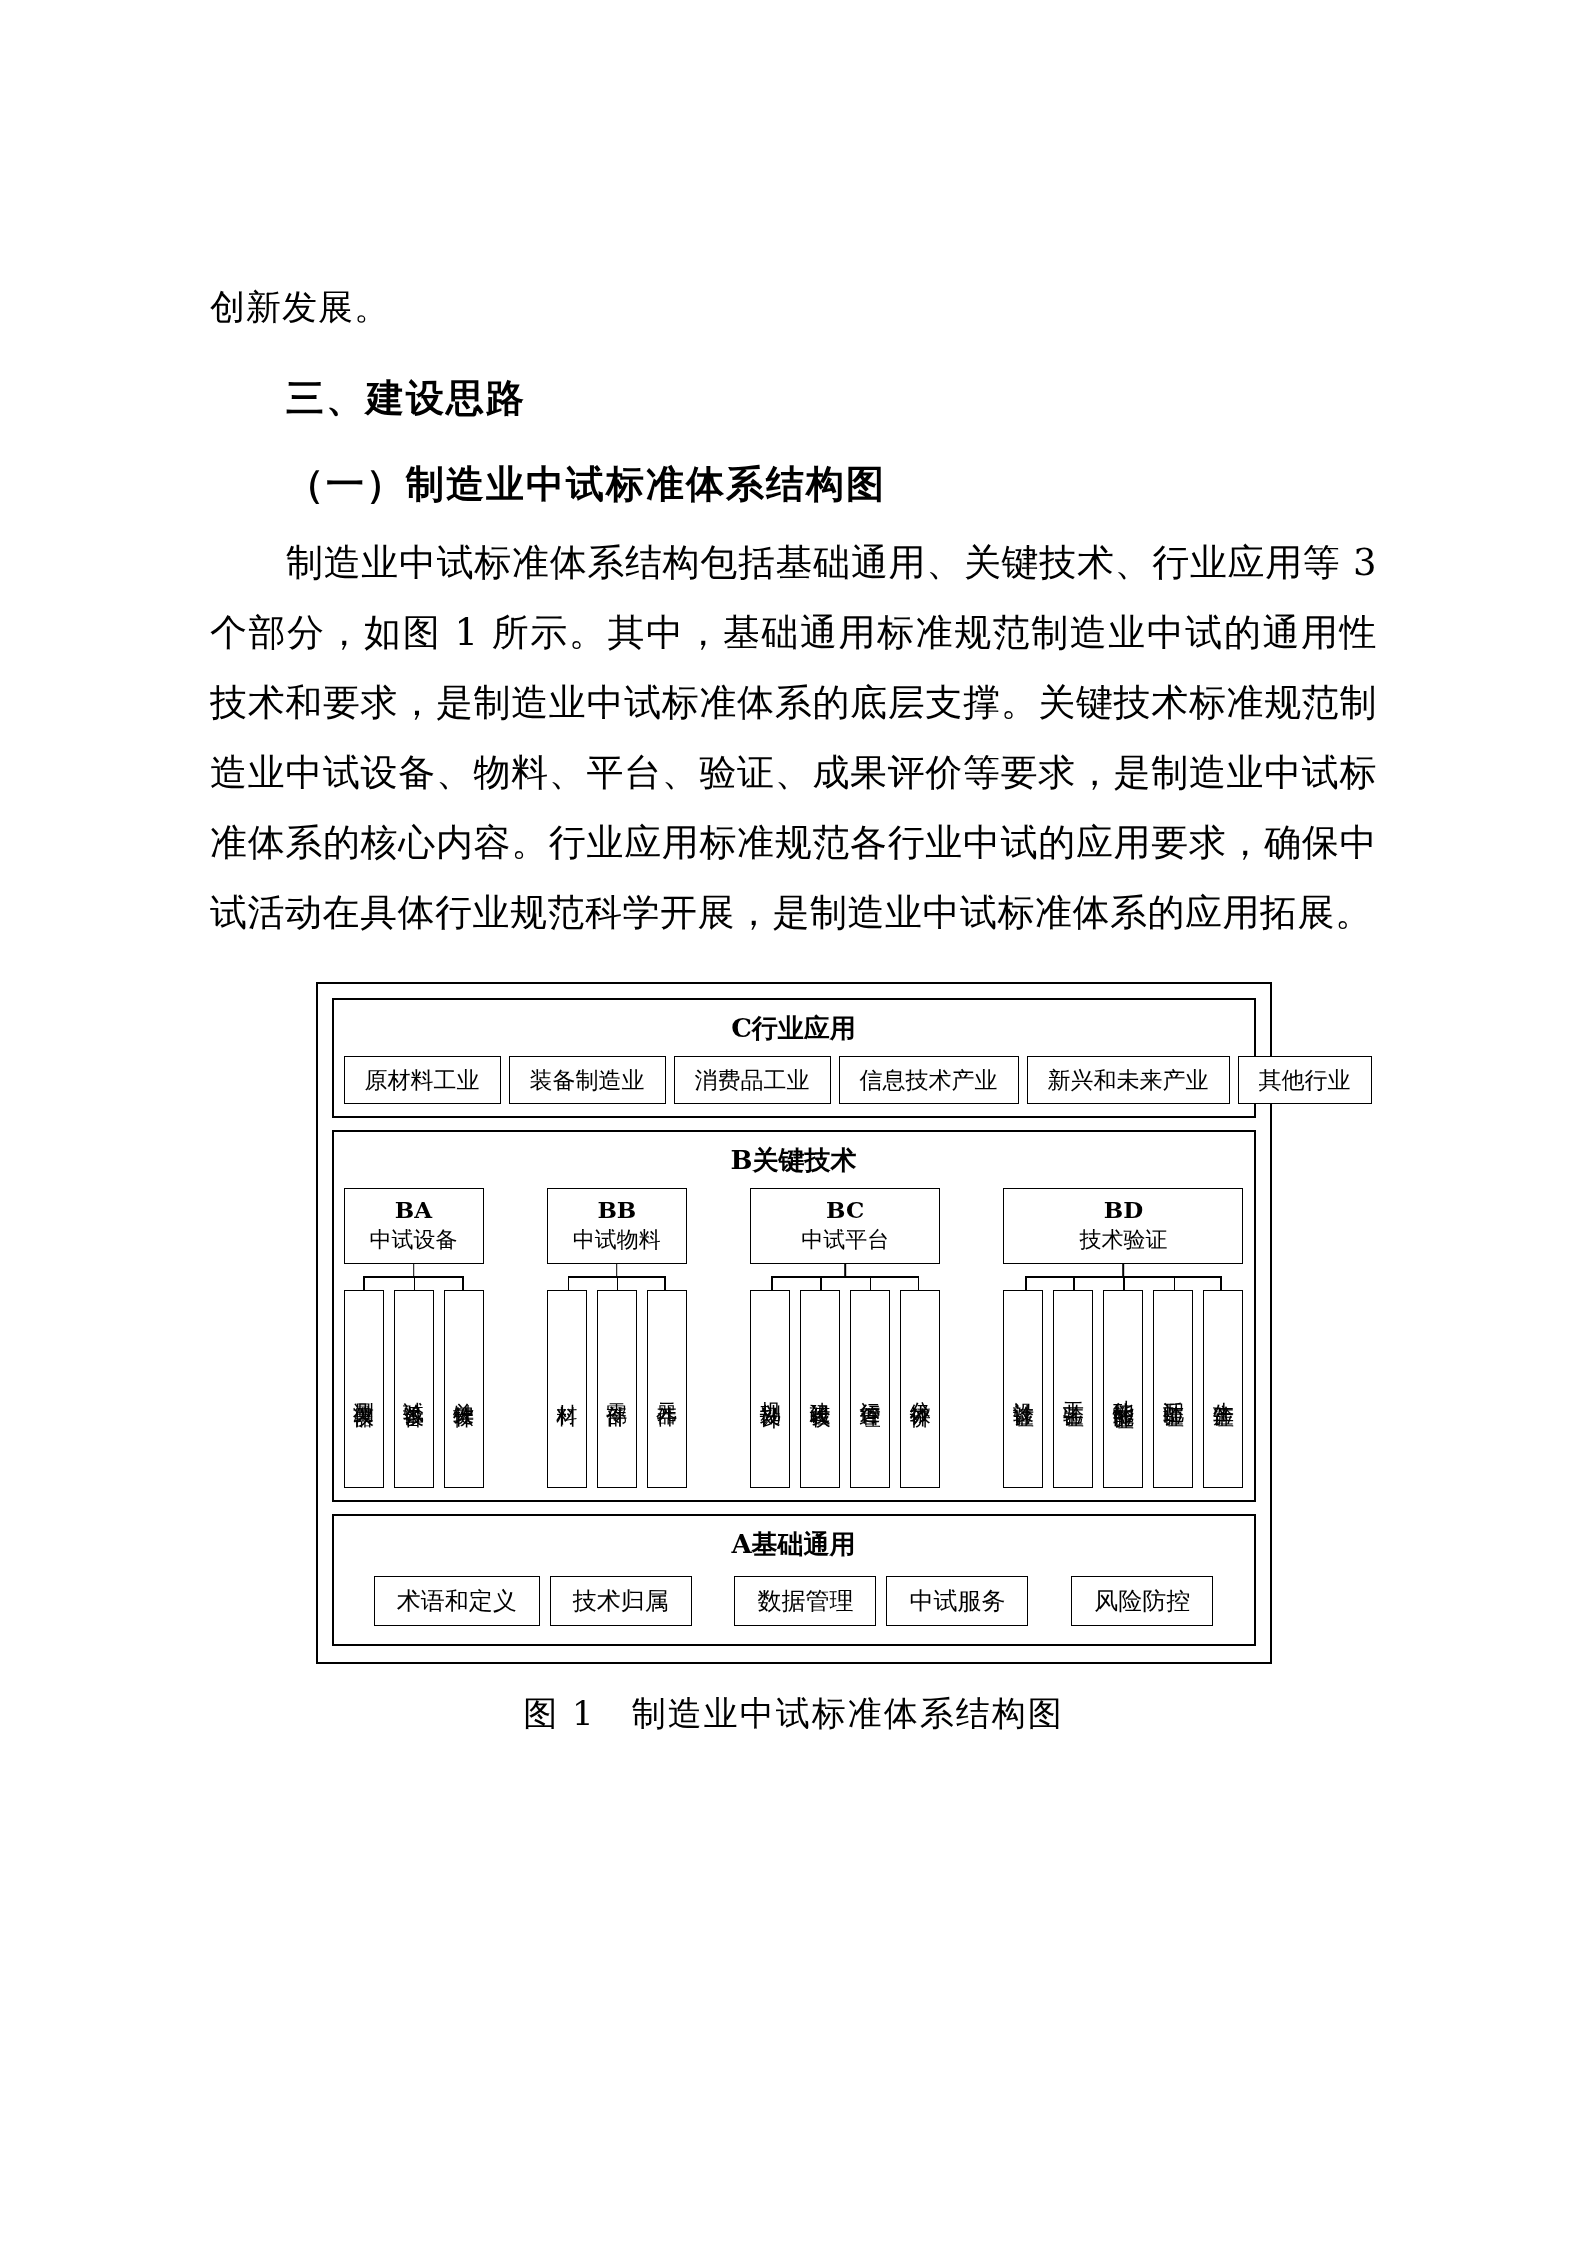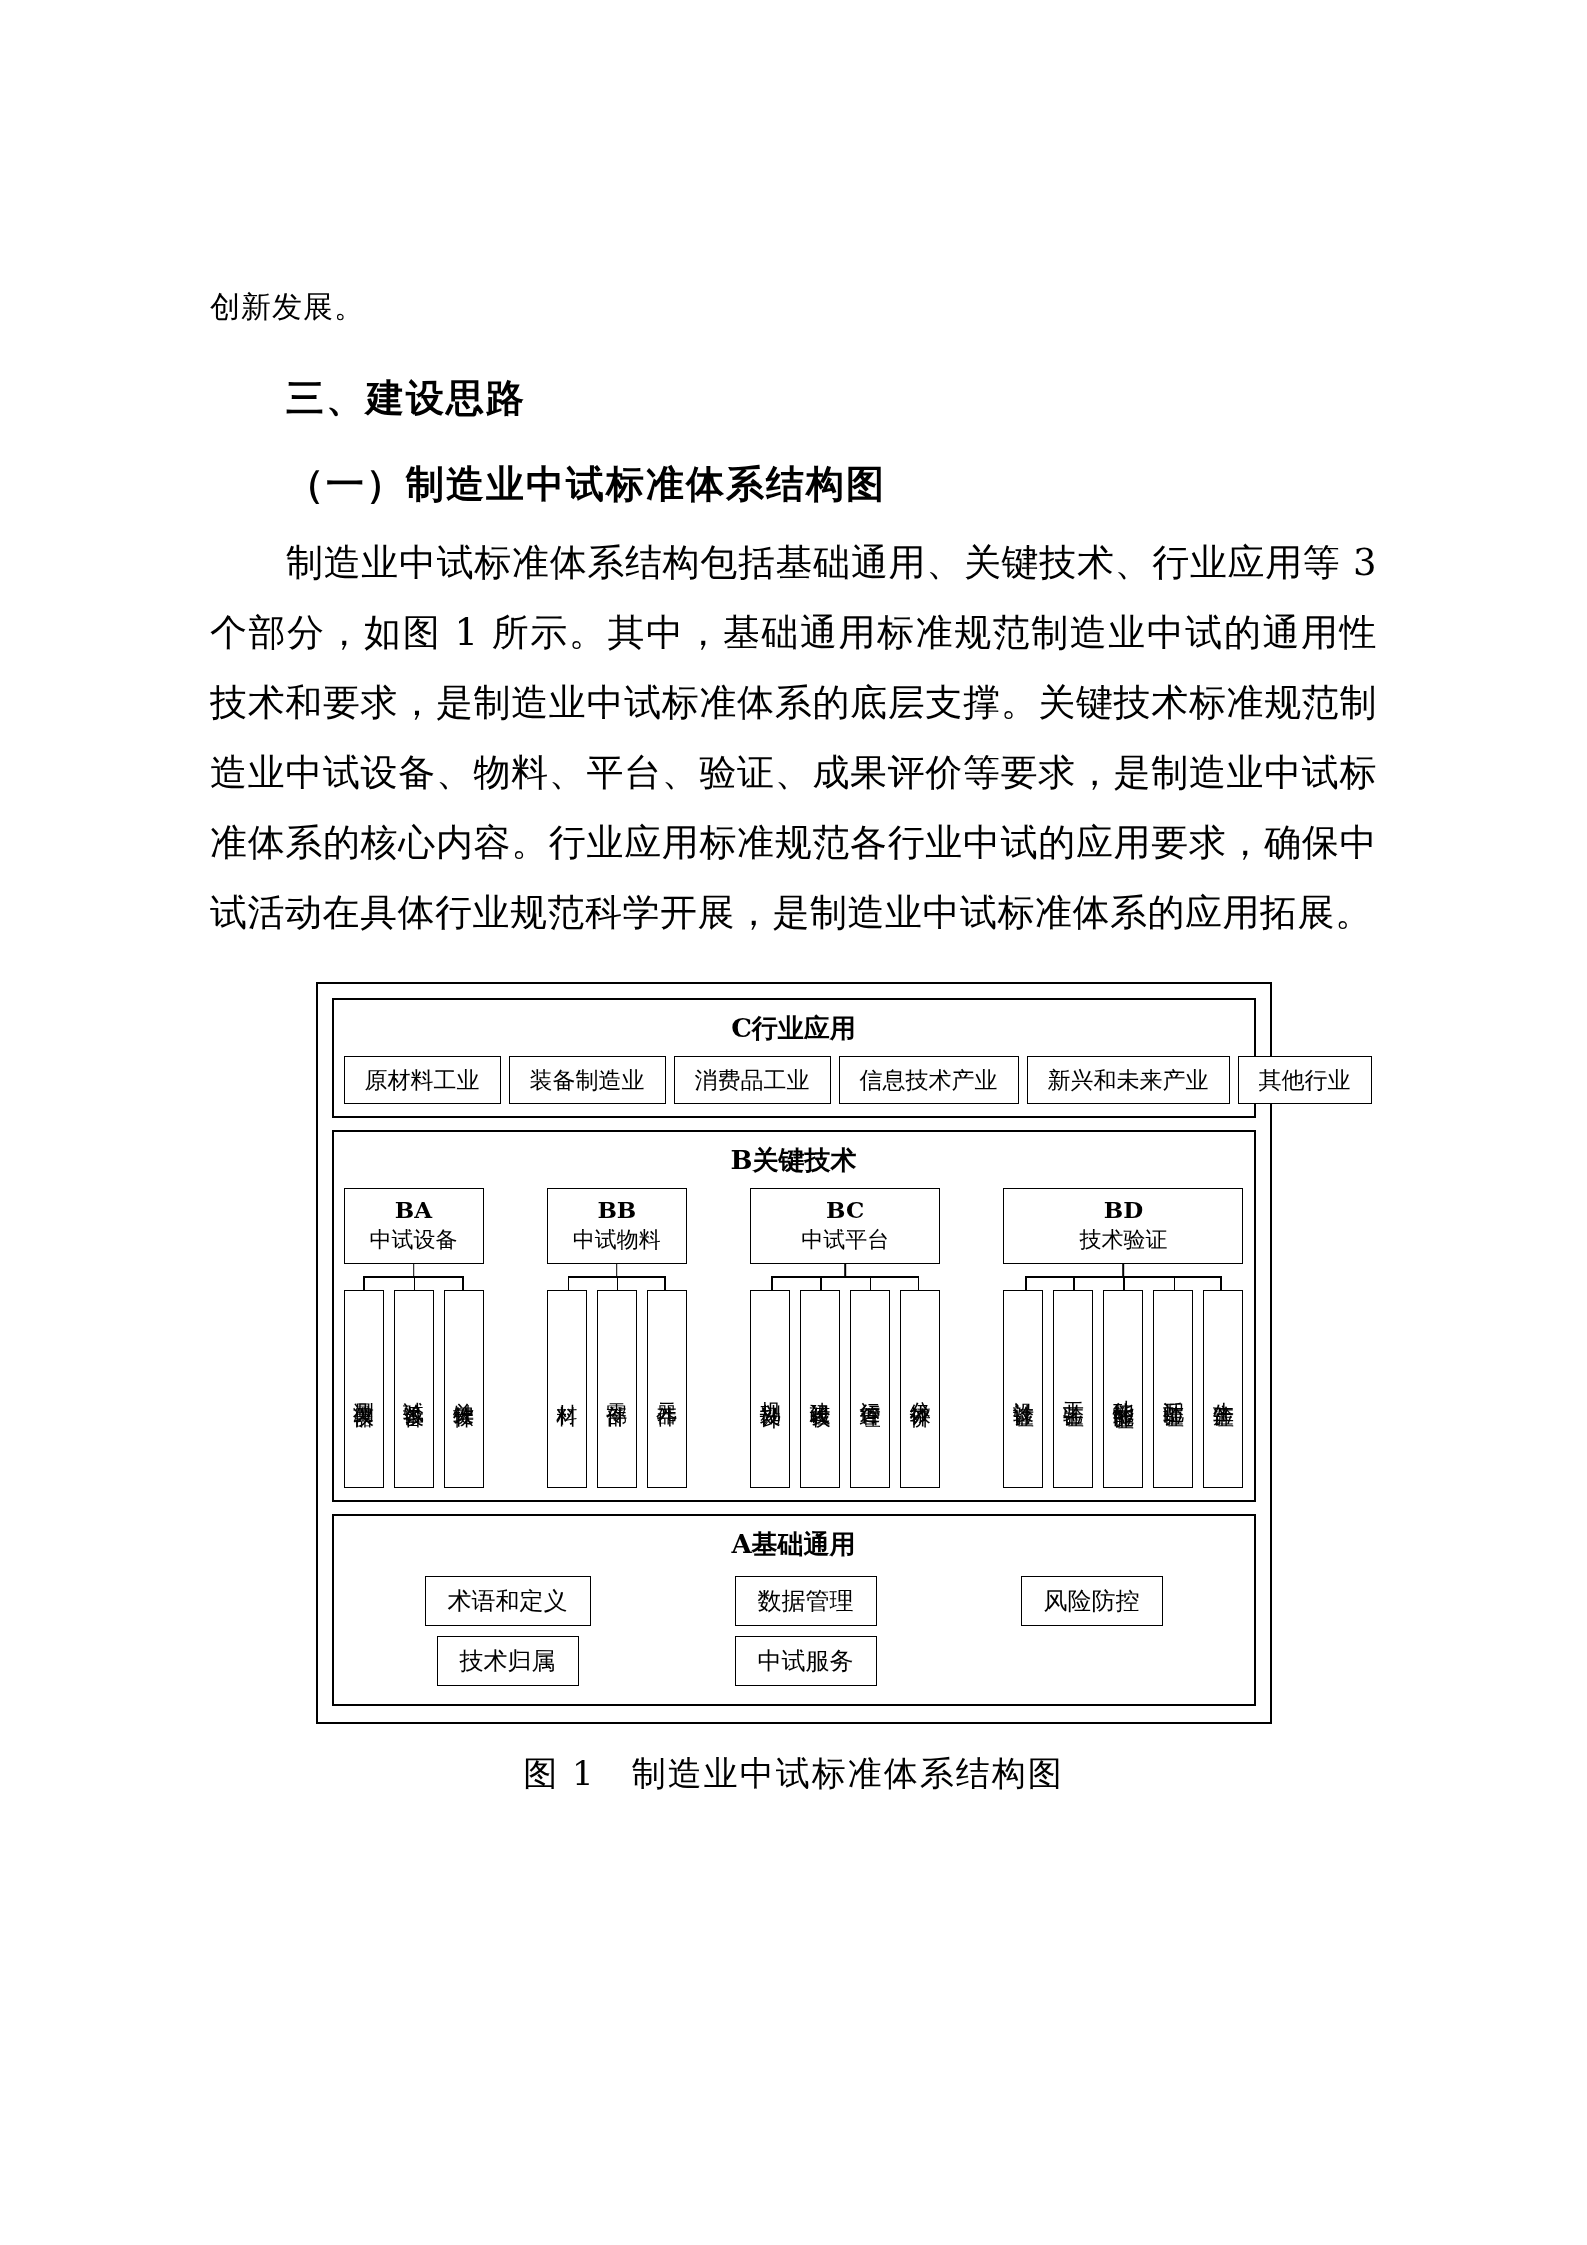--- a/index.html
+++ b/index.html
@@ -18,21 +18,21 @@
   .page {
     position: relative;
     width: 1587px;
     height: 2245px;
     box-sizing: border-box;
     padding: 0 210px;
   }
 
   
   .line-top {
-    font-size: 30px;
+    font-size: 35px;
     line-height: 58px;
     margin-top: 278px;
     letter-spacing: 1px;
   }
   .heading-1 {
     font-size: 38px;
     font-weight: bold;
     line-height: 64px;
     margin-top: 30px;
     text-indent: 76px;
@@ -184,21 +184,21 @@
   
   .a-grid {
     display: flex;
     justify-content: space-around;
     align-items: flex-start;
     padding: 4px 14px 6px 14px;
     gap: 10px;
   }
   .a-col {
     display: flex;
-    flex-direction: column;
+    flex-direction: row;
     gap: 10px;
     align-items: center;
   }
   .a-box {
     border: 1.6px solid #000;
     box-sizing: border-box;
     font-size: 24px;
     line-height: 30px;
     text-align: center;
     padding: 9px 22px;

